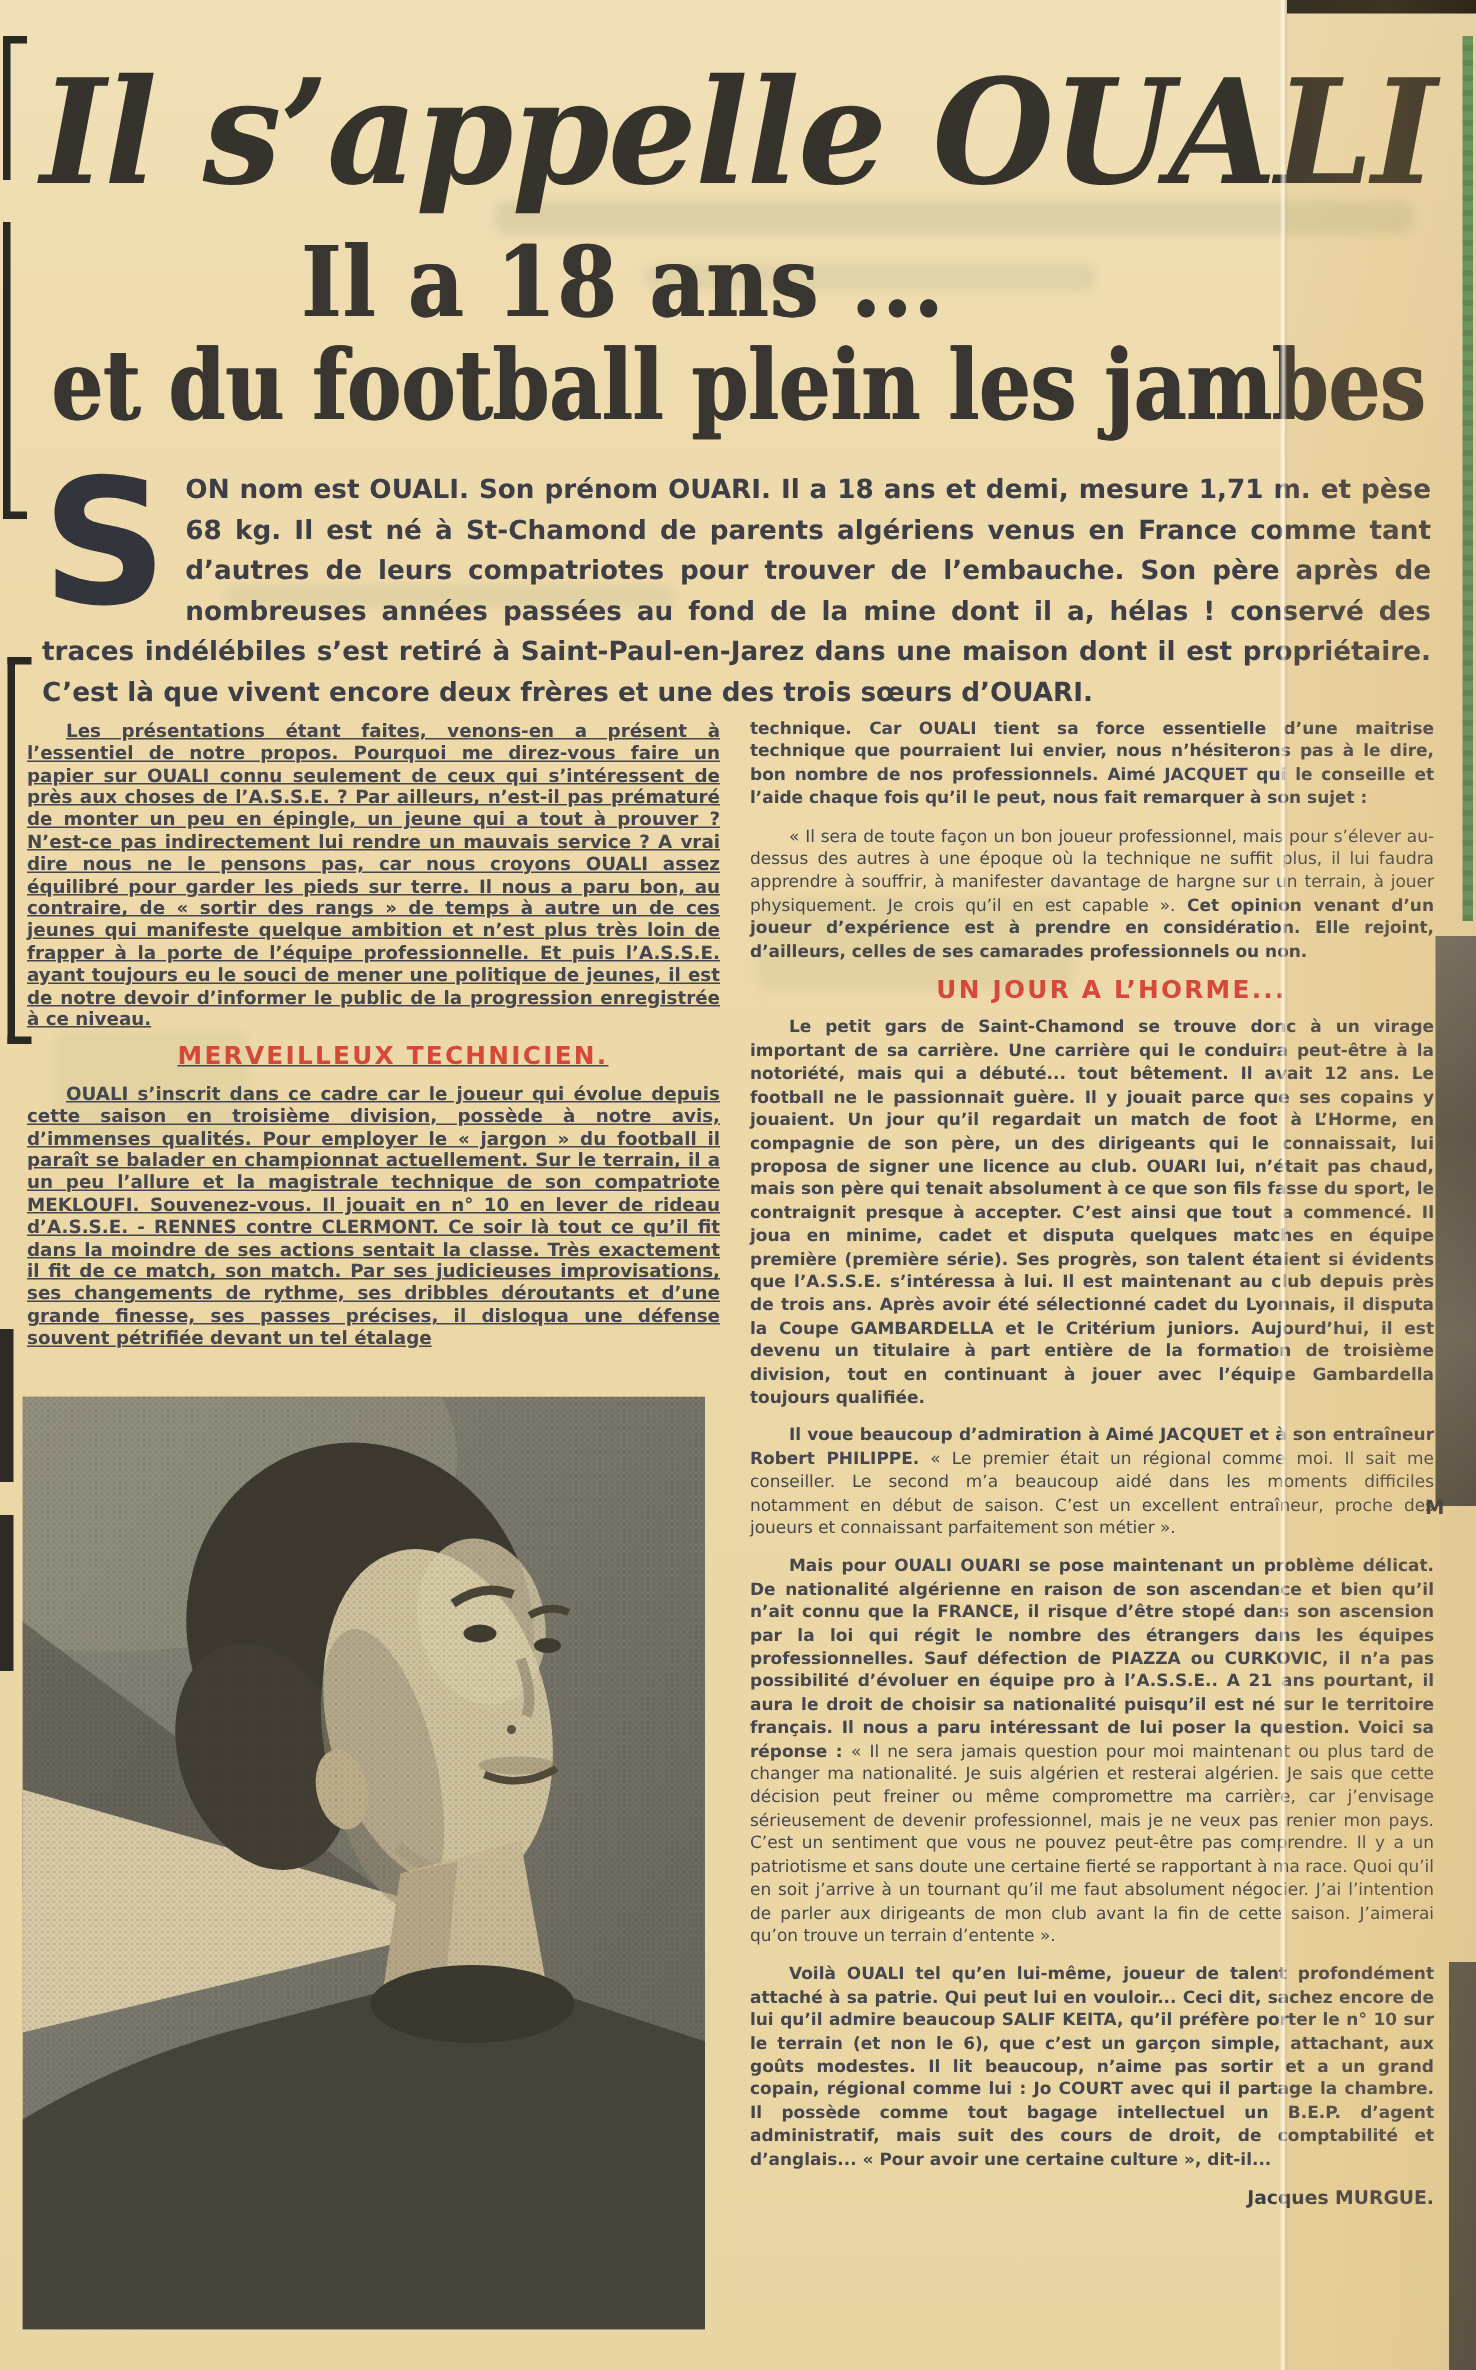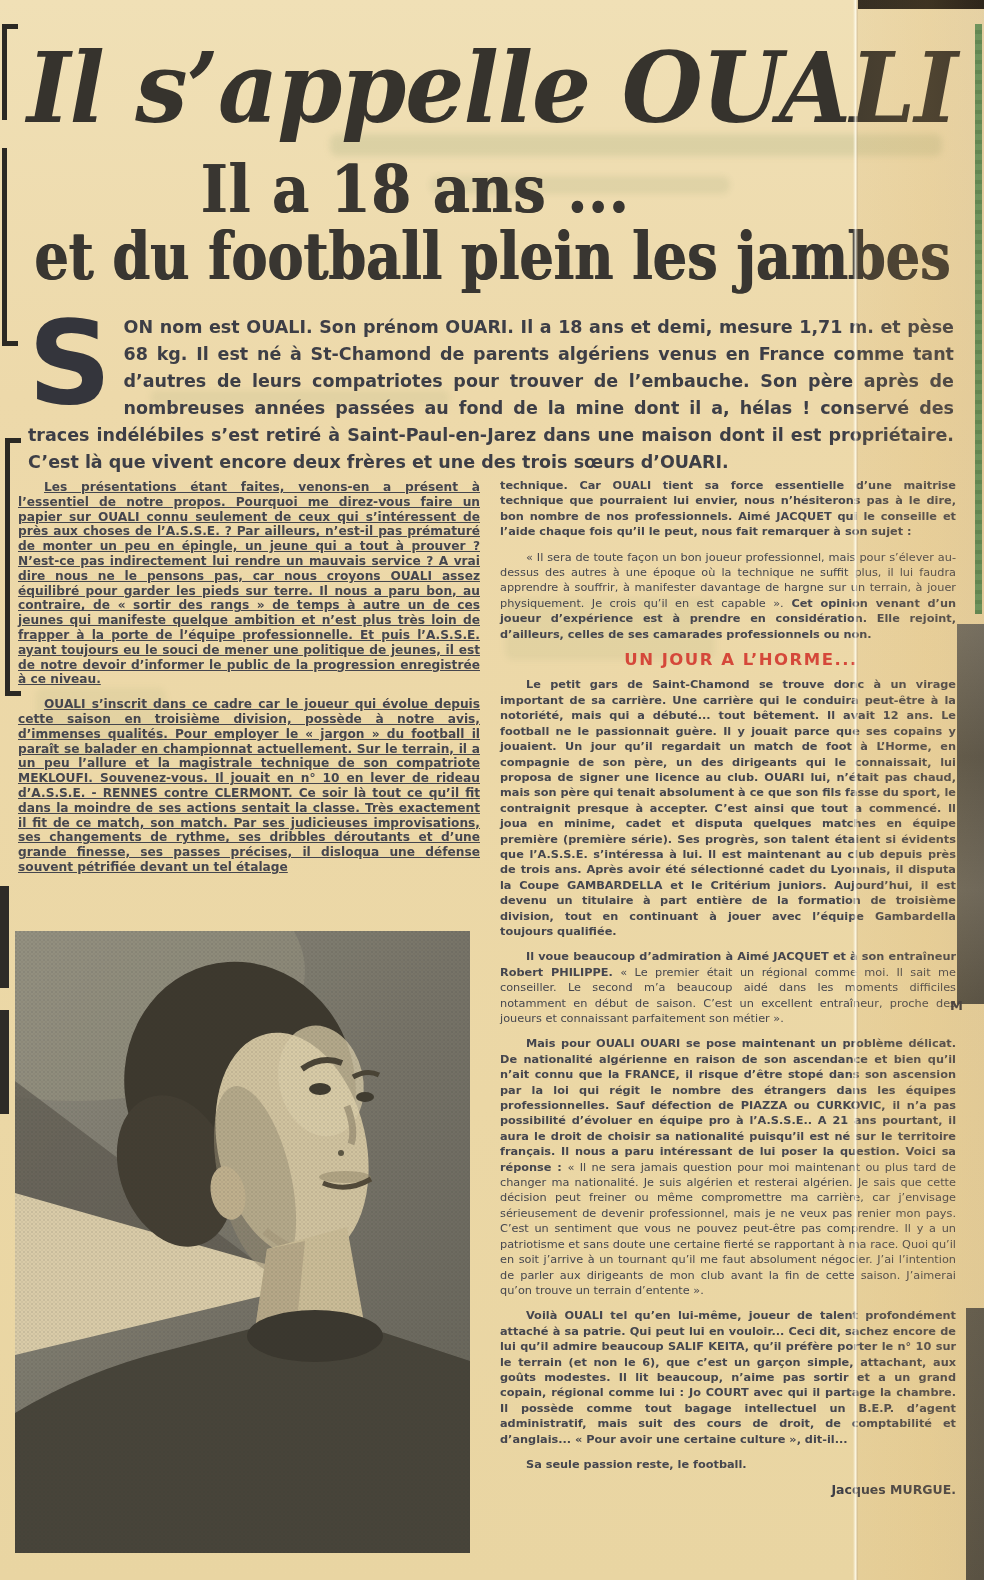--- a/index.html
+++ b/index.html
@@ -80,32 +80,32 @@
     <div class="h1">Il s’appelle OUALI</div>
     <div class="h2">Il a 18 ans ...</div>
     <div class="h3">et du football plein les jambes</div>
 
     <div class="lead">
       <span class="dropcap">S</span><span>ON nom est OUALI. Son prénom OUARI. Il a 18 ans et demi, mesure 1,71 m. et pèse 68 kg. Il est né à St-Chamond de parents algériens venus en France comme tant d’autres de leurs compatriotes pour trouver de l’embauche. Son père après de nombreuses années passées au fond de la mine dont il a, hélas ! conservé des traces indélébiles s’est retiré à Saint-Paul-en-Jarez dans une maison dont il est propriétaire. C’est là que vivent encore deux frères et une des trois sœurs d’OUARI.</span>
     </div>
 
     <div class="col left-col">
       <p>Les présentations étant faites, venons-en a présent à l’essentiel de notre propos. Pourquoi me direz-vous faire un papier sur OUALI connu seulement de ceux qui s’intéressent de près aux choses de l’A.S.S.E. ? Par ailleurs, n’est-il pas prématuré de monter un peu en épingle, un jeune qui a tout à prouver ? N’est-ce pas indirectement lui rendre un mauvais service ? A vrai dire nous ne le pensons pas, car nous croyons OUALI assez équilibré pour garder les pieds sur terre. Il nous a paru bon, au contraire, de « sortir des rangs » de temps à autre un de ces jeunes qui manifeste quelque ambition et n’est plus très loin de frapper à la porte de l’équipe professionnelle. Et puis l’A.S.S.E. ayant toujours eu le souci de mener une politique de jeunes, il est de notre devoir d’informer le public de la progression enregistrée à ce niveau.</p>
+      <p class="red-heading">MERVEILLEUX TECHNICIEN.</p>
       <p>OUALI s’inscrit dans ce cadre car le joueur qui évolue depuis cette saison en troisième division, possède à notre avis, d’immenses qualités. Pour employer le « jargon » du football il paraît se balader en championnat actuellement. Sur le terrain, il a un peu l’allure et la magistrale technique de son compatriote MEKLOUFI. Souvenez-vous. Il jouait en n° 10 en lever de rideau d’A.S.S.E. - RENNES contre CLERMONT. Ce soir là tout ce qu’il fit dans la moindre de ses actions sentait la classe. Très exactement il fit de ce match, son match. Par ses judicieuses improvisations, ses changements de rythme, ses dribbles déroutants et d’une grande finesse, ses passes précises, il disloqua une défense souvent pétrifiée devant un tel étalage</p>
     </div>
 
     <div class="col right-col">
       <p class="no-indent">technique. Car OUALI tient sa force essentielle d’une maitrise technique que pourraient lui envier, nous n’hésiterons pas à le dire, bon nombre de nos professionnels. Aimé JACQUET qui le conseille et l’aide chaque fois qu’il le peut, nous fait remarquer à son sujet :</p>
       <p><span class="quote-seg">« Il sera de toute façon un bon joueur professionnel, mais pour s’élever au-dessus des autres à une époque où la technique ne suffit plus, il lui faudra apprendre à souffrir, à manifester davantage de hargne sur un terrain, à jouer physiquement. Je crois qu’il en est capable ».</span><span> Cet opinion venant d’un joueur d’expérience est à prendre en considération. Elle rejoint, d’ailleurs, celles de ses camarades professionnels ou non.</span></p>
       <p class="red-heading">UN JOUR A L’HORME...</p>
       <p>Le petit gars de Saint-Chamond se trouve donc à un virage important de sa carrière. Une carrière qui le conduira peut-être à la notoriété, mais qui a débuté... tout bêtement. Il avait 12 ans. Le football ne le passionnait guère. Il y jouait parce que ses copains y jouaient. Un jour qu’il regardait un match de foot à L’Horme, en compagnie de son père, un des dirigeants qui le connaissait, lui proposa de signer une licence au club. OUARI lui, n’était pas chaud, mais son père qui tenait absolument à ce que son fils fasse du sport, le contraignit presque à accepter. C’est ainsi que tout a commencé. Il joua en minime, cadet et disputa quelques matches en équipe première (première série). Ses progrès, son talent étaient si évidents que l’A.S.S.E. s’intéressa à lui. Il est maintenant au club depuis près de trois ans. Après avoir été sélectionné cadet du Lyonnais, il disputa la Coupe GAMBARDELLA et le Critérium juniors. Aujourd’hui, il est devenu un titulaire à part entière de la formation de troisième division, tout en continuant à jouer avec l’équipe Gambardella toujours qualifiée.</p>
       <p><span>Il voue beaucoup d’admiration à Aimé JACQUET et à son entraîneur Robert PHILIPPE.</span><span class="quote-seg"> « Le premier était un régional comme moi. Il sait me conseiller. Le second m’a beaucoup aidé dans les moments difficiles notamment en début de saison. C’est un excellent entraîneur, proche des joueurs et connaissant parfaitement son métier ».</span></p>
       <p><span>Mais pour OUALI OUARI se pose maintenant un problème délicat. De nationalité algérienne en raison de son ascendance et bien qu’il n’ait connu que la FRANCE, il risque d’être stopé dans son ascension par la loi qui régit le nombre des étrangers dans les équipes professionnelles. Sauf défection de PIAZZA ou CURKOVIC, il n’a pas possibilité d’évoluer en équipe pro à l’A.S.S.E.. A 21 ans pourtant, il aura le droit de choisir sa nationalité puisqu’il est né sur le territoire français. Il nous a paru intéressant de lui poser la question. Voici sa réponse : </span><span class="quote-seg">« Il ne sera jamais question pour moi maintenant ou plus tard de changer ma nationalité. Je suis algérien et resterai algérien. Je sais que cette décision peut freiner ou même compromettre ma carrière, car j’envisage sérieusement de devenir professionnel, mais je ne veux pas renier mon pays. C’est un sentiment que vous ne pouvez peut-être pas comprendre. Il y a un patriotisme et sans doute une certaine fierté se rapportant à ma race. Quoi qu’il en soit j’arrive à un tournant qu’il me faut absolument négocier. J’ai l’intention de parler aux dirigeants de mon club avant la fin de cette saison. J’aimerai qu’on trouve un terrain d’entente ».</span></p>
       <p>Voilà OUALI tel qu’en lui-même, joueur de talent profondément attaché à sa patrie. Qui peut lui en vouloir... Ceci dit, sachez encore de lui qu’il admire beaucoup SALIF KEITA, qu’il préfère porter le n° 10 sur le terrain (et non le 6), que c’est un garçon simple, attachant, aux goûts modestes. Il lit beaucoup, n’aime pas sortir et a un grand copain, régional comme lui : Jo COURT avec qui il partage la chambre. Il possède comme tout bagage intellectuel un B.E.P. d’agent administratif, mais suit des cours de droit, de comptabilité et d’anglais... « Pour avoir une certaine culture », dit-il...</p>
-      <p class="closing-line">Sa seule passion reste, le football.</p>
       <p class="byline">Jacques MURGUE.</p>
     </div>
 
     <div class="photo">
       <svg width="455" height="622" viewBox="0 0 455 622">
         <defs>
           <linearGradient id="bgGrad" x1="0" y1="0" x2="1" y2="1">
             <stop offset="0" stop-color="#8a887d"></stop>
             <stop offset="0.5" stop-color="#716f66"></stop>
             <stop offset="1" stop-color="#5d5c54"></stop>

